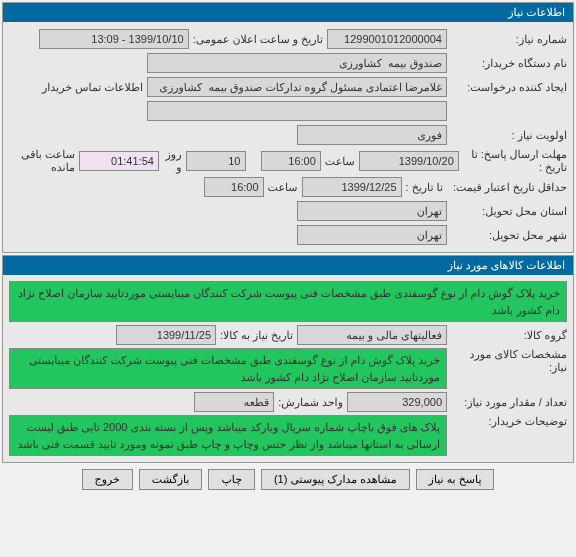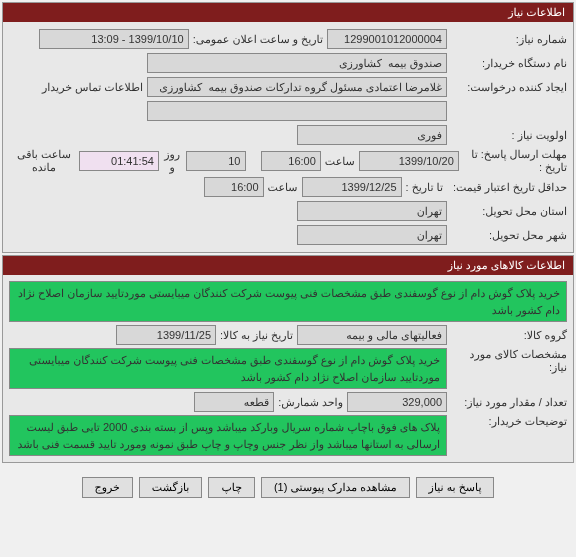--- a/index.html
+++ b/index.html
@@ -9,21 +9,21 @@
   background: #f0f0f0;
   direction: rtl;
   width: 576px;
 }
 .panel {
   background: #e8e8e8;
   border: 1px solid #999;
   margin: 2px;
 }
 .panel-header {
-  background: #7f1d1d;
+  background: #0369a1;
   color: #fff;
   padding: 3px 8px;
   font-size: 11px;
 }
 .panel-body {
   padding: 4px 6px;
 }
 .row {
   display: flex;
   align-items: center;
@@ -34,21 +34,20 @@
   width: 120px;
   padding-left: 4px;
   color: #333;
   font-size: 11px;
 }
 .label-sm {
   width: auto;
   padding: 0 4px;
   color: #333;
   font-size: 11px;
-  text-align: center;
 }
 .input {
   background: #fff;
   border: 1px solid #888;
   padding: 2px 4px;
   font-family: inherit;
   font-size: 11px;
   color: #333;
   height: 20px;
 }
@@ -76,21 +75,20 @@
   margin-top: 2px;
   padding: 4px;
 }
 .btn {
   background: #e0e0e0;
   border: 1px solid #888;
   padding: 3px 12px;
   font-family: inherit;
   font-size: 11px;
   cursor: pointer;
-  margin-top: 8px;
 }
 </style>
 </head>
 <body>
 
 <div class="panel">
   <div class="panel-header">اطلاعات نیاز</div>
   <div class="panel-body">
 
     <div class="row">

